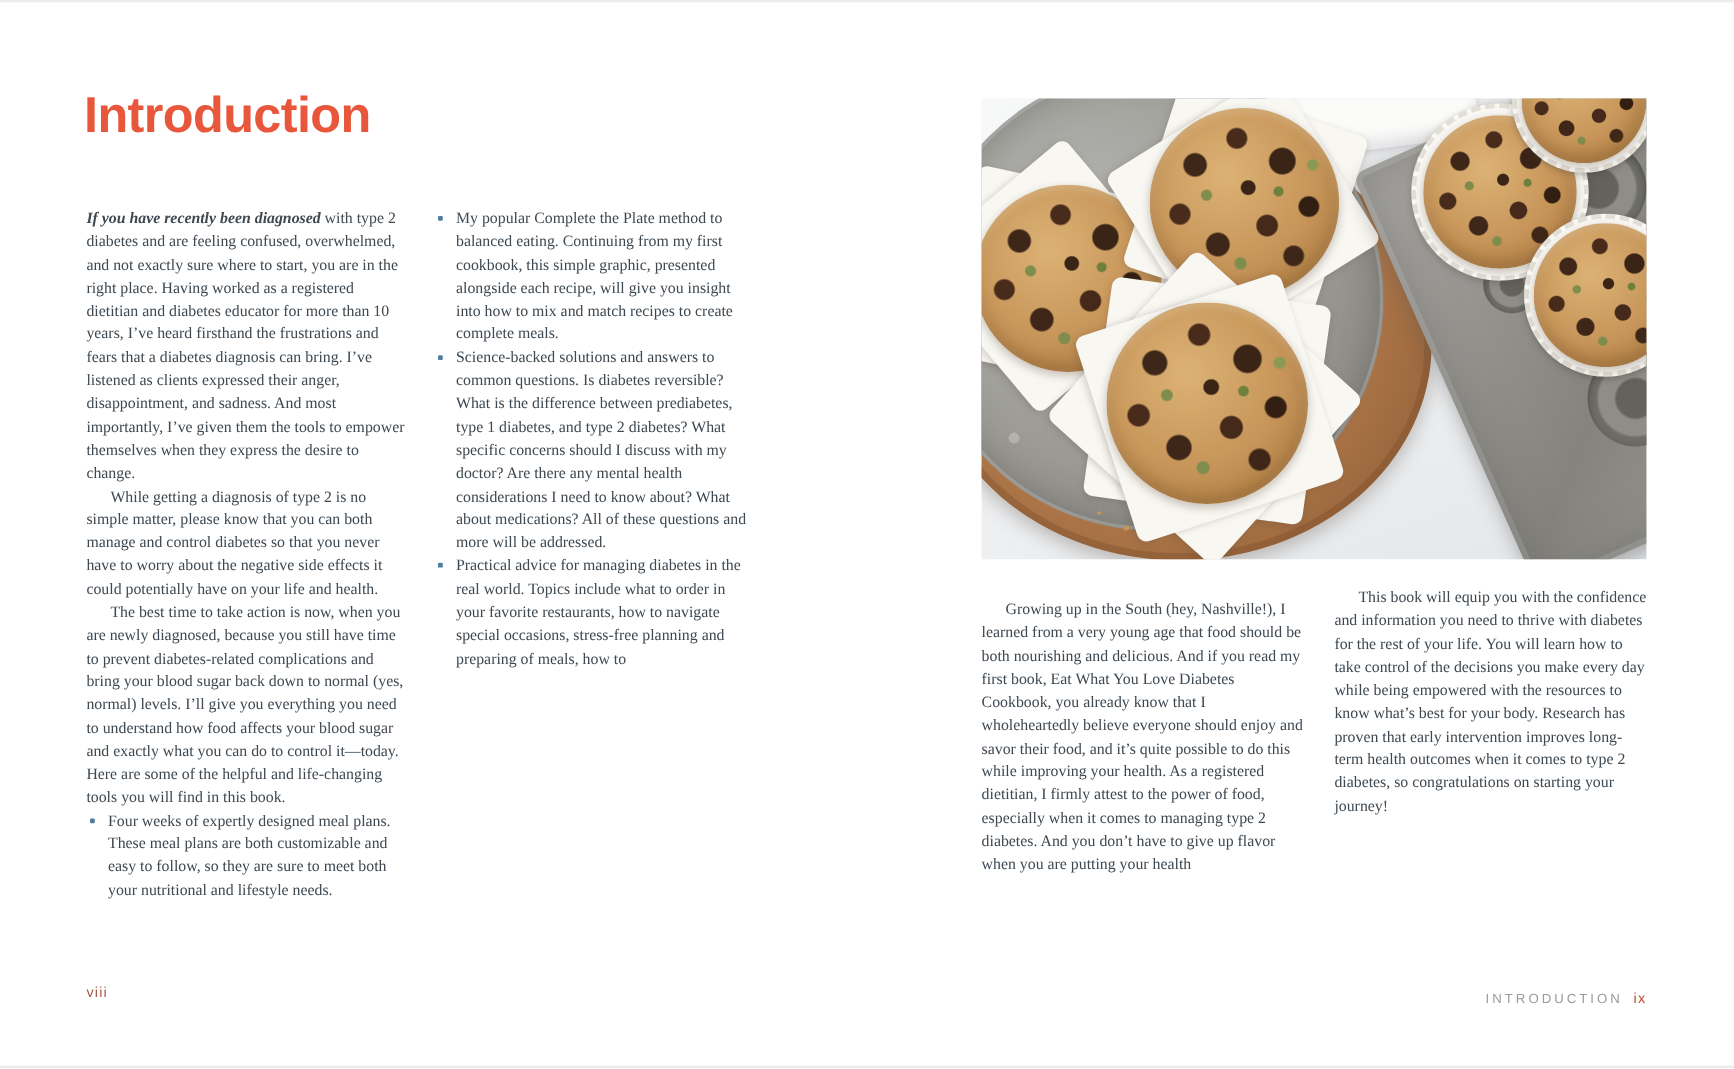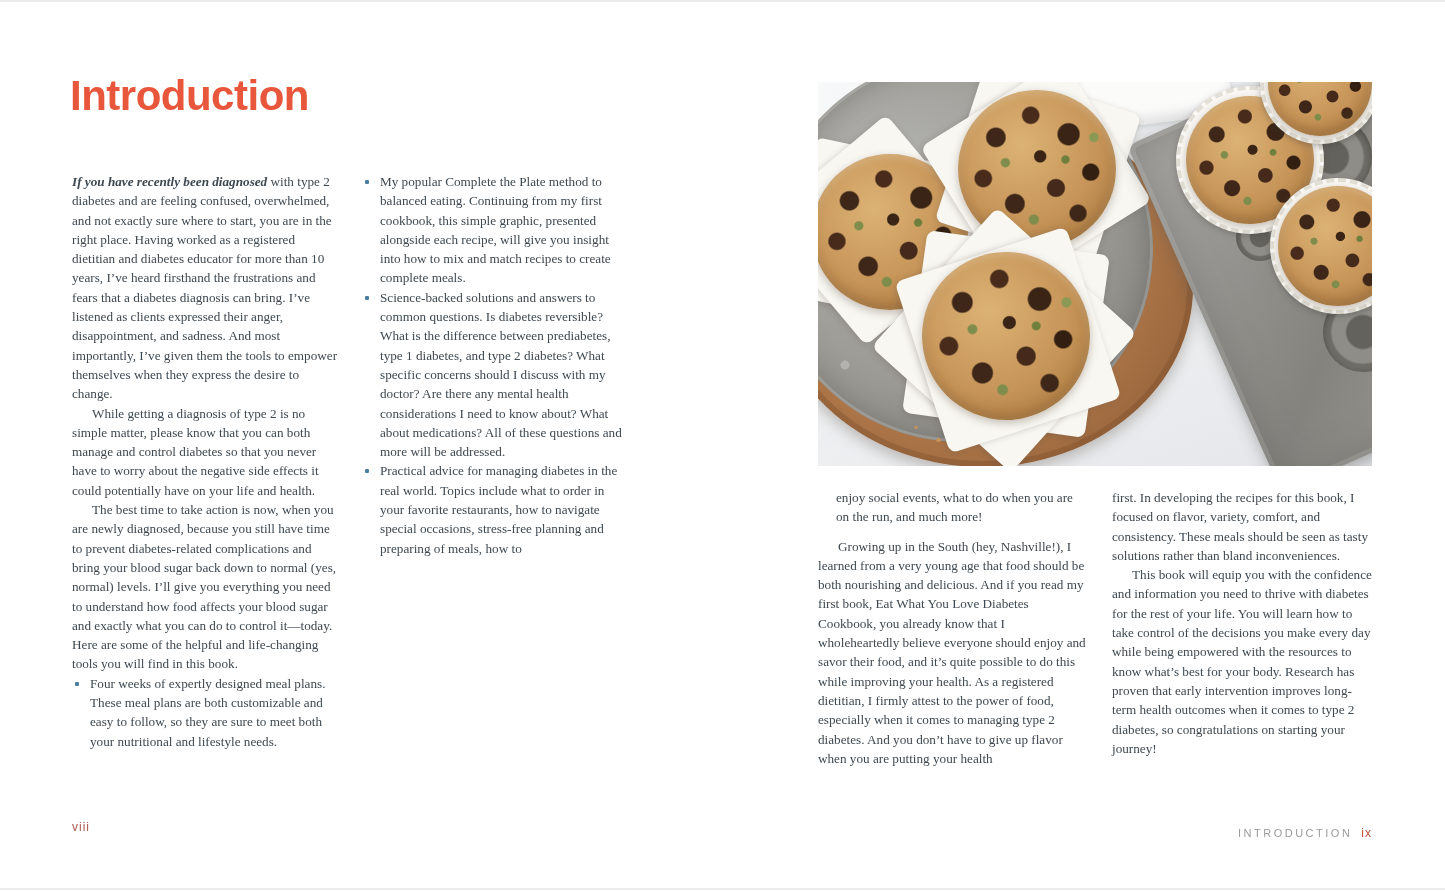--- a/index.html
+++ b/index.html
@@ -178,24 +178,22 @@
   <div class="muffin" style="left:368px; top:14px; width:128px; height:128px;"></div>
 
   <div class="cup" style="left:442px; top:-58px; width:120px; height:120px;"></div>
   <div class="muffin" style="left:450px; top:-50px; width:104px; height:104px;"></div>
 
   <div class="cup" style="left:452px; top:96px; width:136px; height:136px;"></div>
   <div class="muffin" style="left:460px; top:104px; width:120px; height:120px;"></div>
 </div>
 
 <div class="col col-r1">
-  <div class="cont">enjoy social events, what to do when you are on the run, and much more!</div>
   <p class="ind pgap"><span>Growing up in the South (hey, Nashville!), I learned from a very young age that food should be both nourishing </span><span class="it">and</span><span> delicious. And if you read my first book, </span><span class="it">Eat What You Love Diabetes Cookbook</span><span>, you already know that I wholeheartedly believe everyone should enjoy and savor their food, and it’s quite possible to do this </span><span class="it">while</span><span> improving your health. As a registered dietitian, I firmly attest to the power of food, especially when it comes to managing type 2 diabetes. And you don’t have to give up flavor when you are putting your health</span></p>
 </div>
 
 <div class="col col-r2">
-  <p>first. In developing the recipes for this book, I focused on flavor, variety, comfort, and consistency. These meals should be seen as tasty solutions rather than bland inconveniences.</p>
   <p class="ind">This book will equip you with the confidence and information you need to thrive with diabetes for the rest of your life. You will learn how to take control of the decisions you make every day while being empowered with the resources to know what’s best for your body. Research has proven that early intervention improves long-term health outcomes when it comes to type 2 diabetes, so congratulations on starting your journey!</p>
 </div>
 
 <div class="footer-right">
   <span class="label">INTRODUCTION</span><span class="folio">ix</span>
 </div>
 
 </body></html>

